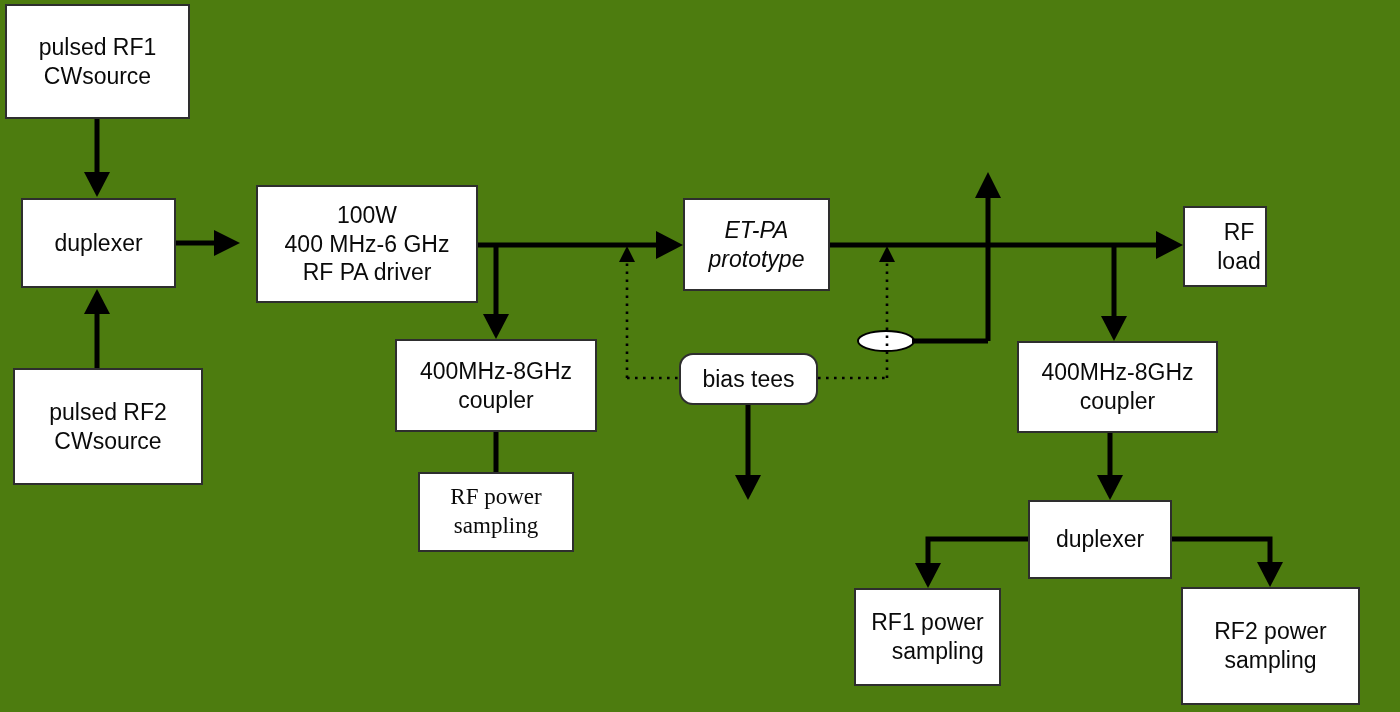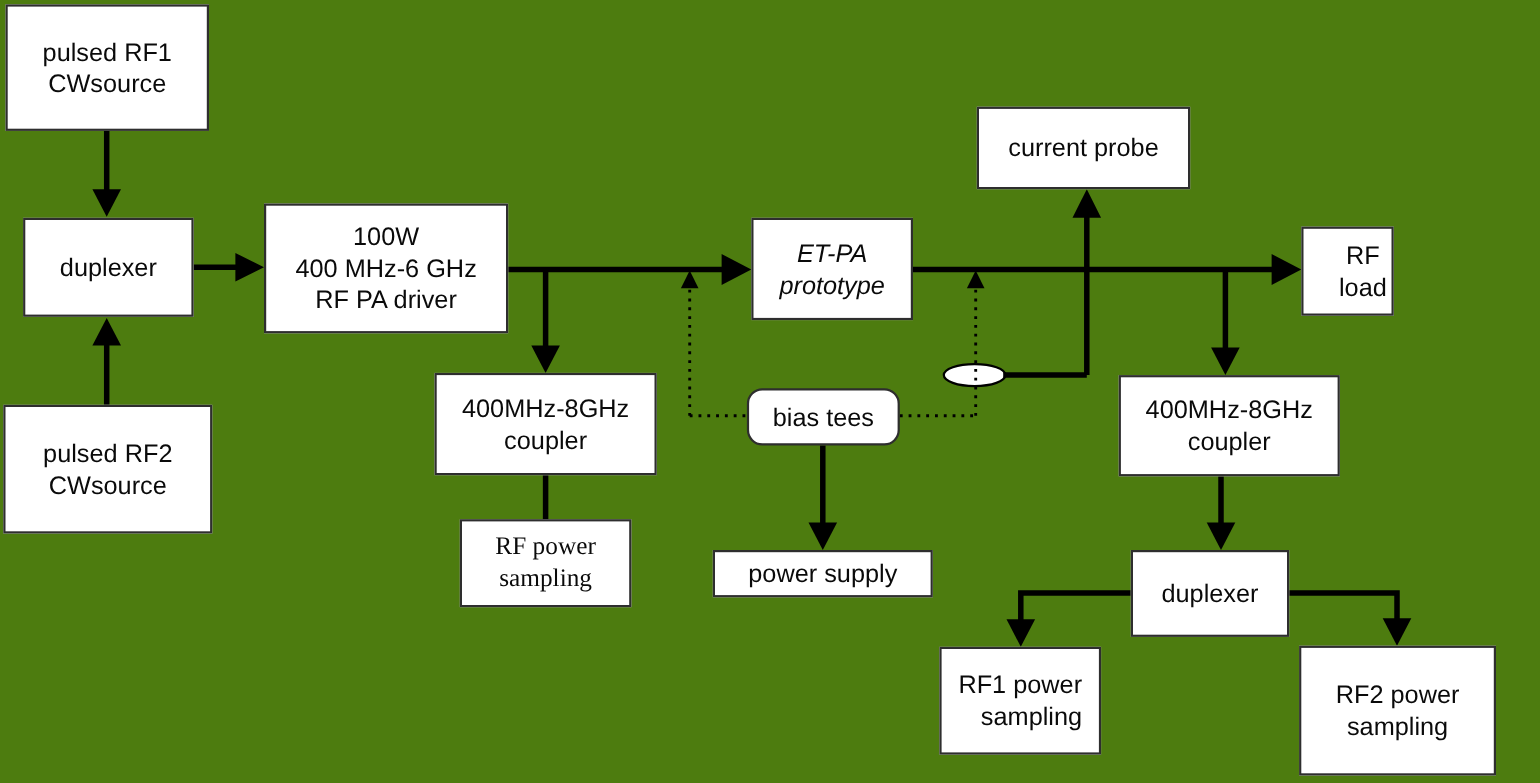--- a/index.html
+++ b/index.html
@@ -119,41 +119,39 @@
       <polygon points="619,262 635,262 627,246"></polygon>
       <polygon points="879,262 895,262 887,246"></polygon>
     </g>
   </svg>
 
   <div class="node" style="left:5px;   top:4px;   width:185px; height:115px;">pulsed RF1
 CWsource</div>
 
   <div class="node" style="left:21px;  top:198px; width:155px; height:90px;">duplexer</div>
 
-  <div class="node" style="left:3px;   top:368px; width:190px; height:117px;">pulsed RF2
+  <div class="node" style="left:13px;   top:368px; width:190px; height:117px;">pulsed RF2
 CWsource</div>
 
-  <div class="node" style="left:240px; top:185px; width:222px; height:118px;">100W
+  <div class="node" style="left:256px; top:185px; width:222px; height:118px;">100W
 400 MHz-6 GHz
 RF PA driver</div>
 
   <div class="node" style="left:395px; top:339px; width:202px; height:93px;">400MHz-8GHz
 coupler</div>
 
   <div class="node" style="left:418px; top:472px; width:156px; height:80px;font-family:Liberation Serif, serif;">RF power
 sampling</div>
 
   <div class="node" style="left:683px; top:198px; width:147px; height:93px;font-style:italic;">ET-PA
 prototype</div>
 
   <div class="node" style="left:679px; top:353px; width:139px; height:52px;border-radius:14px;">bias tees</div>
 
-  <div class="node" style="left:648px; top:500px; width:200px; height:43px;">power supply</div>
 
-  <div class="node" style="left:888px; top:97px;  width:194px; height:75px;">current probe</div>
 
   <div class="node" style="left:1183px;top:206px; width:84px;  height:81px;padding-left:28px;">RF
 load</div>
 
   <div class="node" style="left:1017px;top:341px; width:201px; height:92px;">400MHz-8GHz
 coupler</div>
 
   <div class="node" style="left:1028px;top:500px; width:144px; height:79px;">duplexer</div>
 
   <div class="node" style="left:854px; top:588px; width:147px; height:98px;text-align:right;">RF1 power

